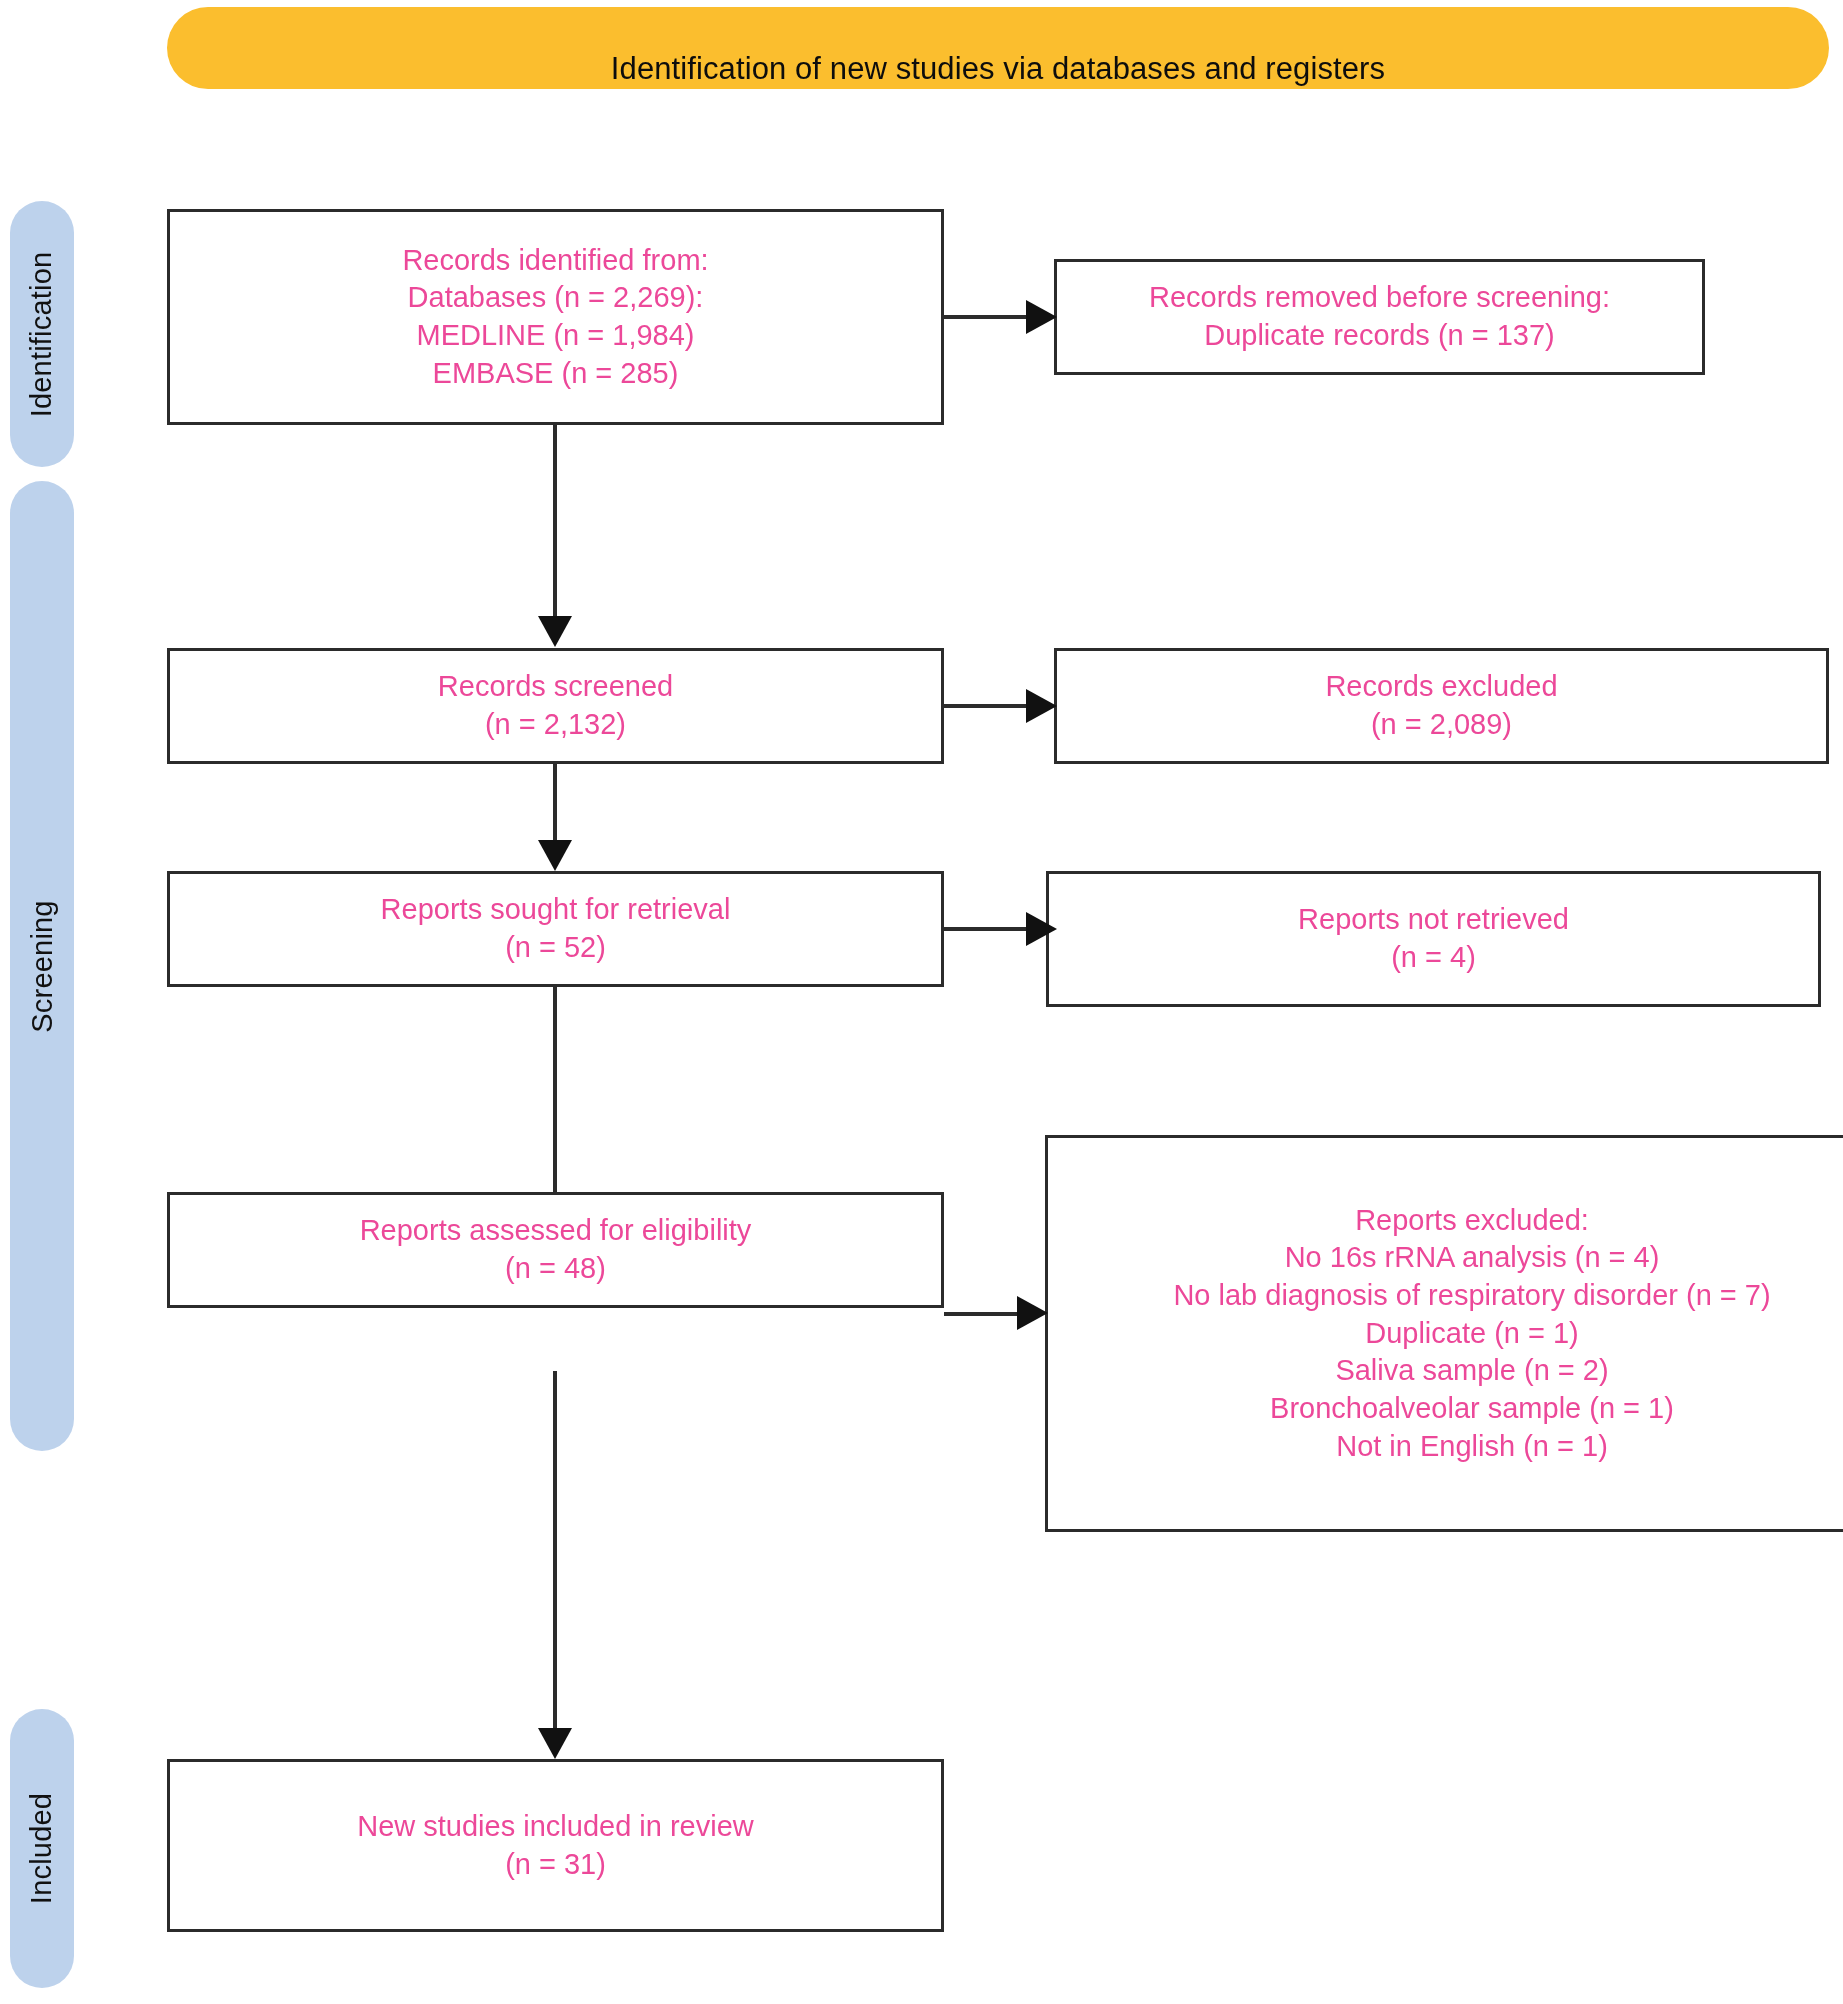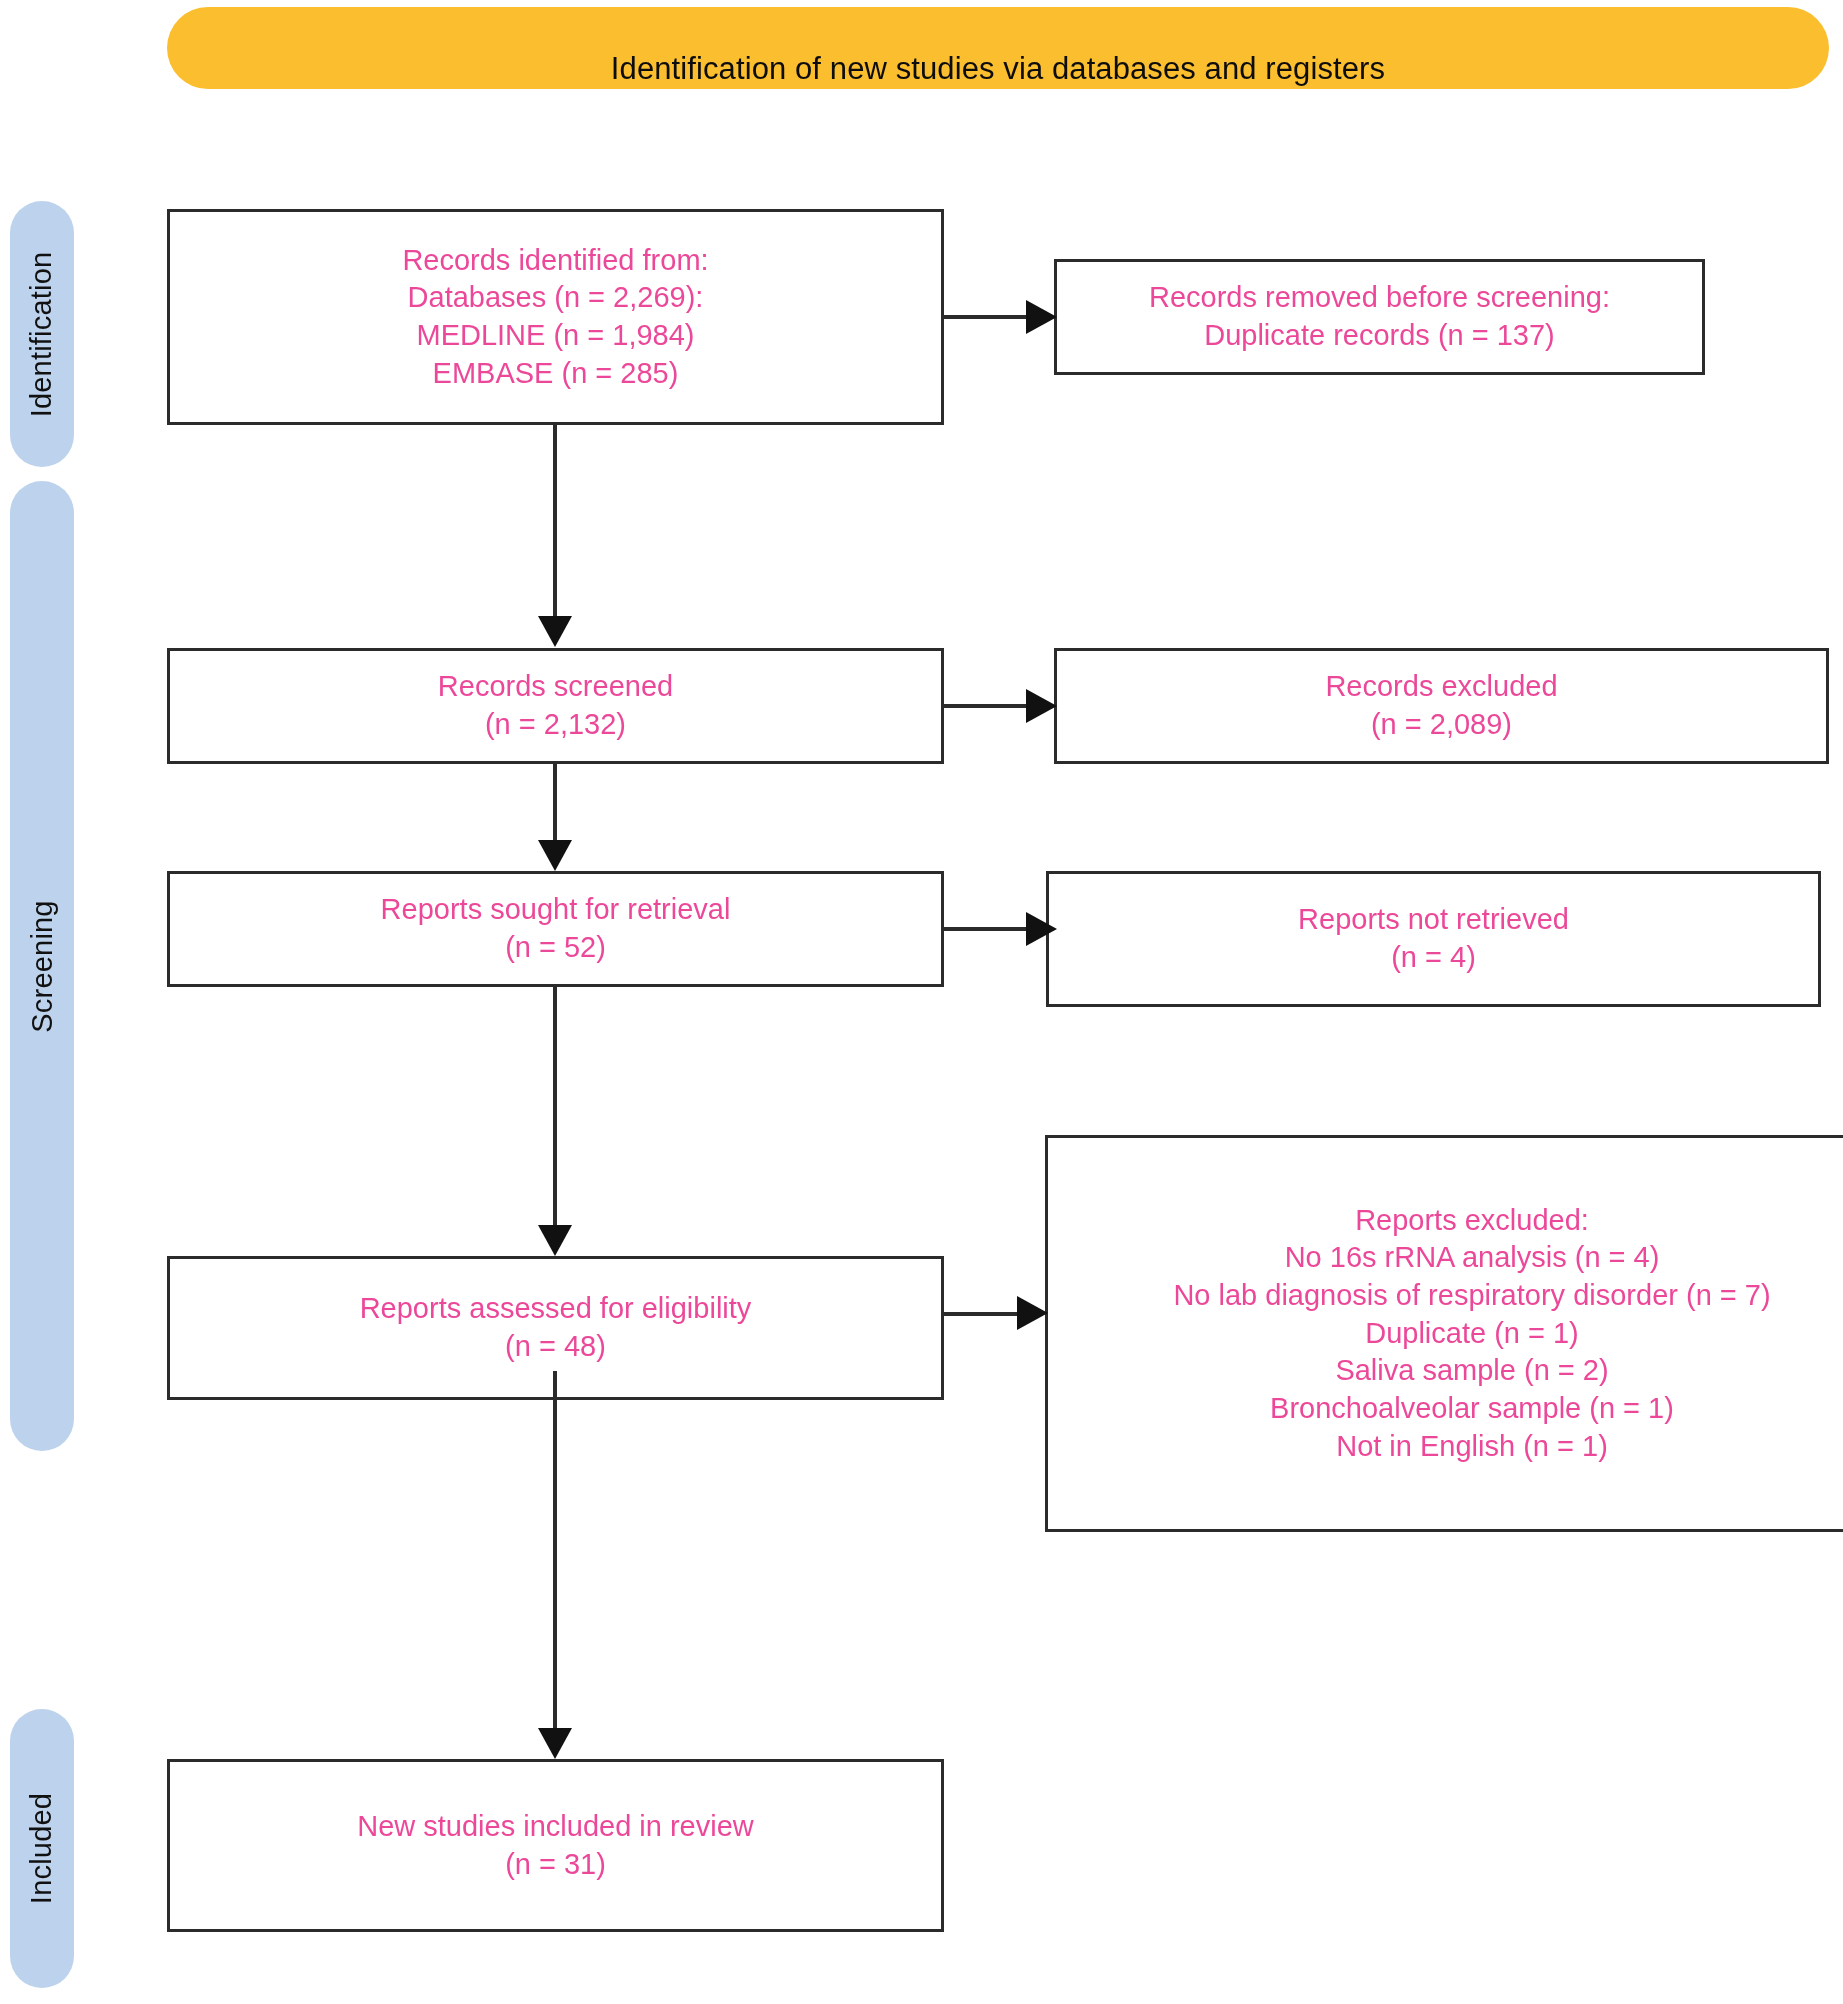--- a/index.html
+++ b/index.html
@@ -180,21 +180,21 @@
       <div>(n = 4)</div>
     </div>
   </div>
 
   <div class="hline" style="left:944px; top:927px; width:85px;"></div>
   <div class="arrow-right" style="left:1026px; top:912px;"></div>
 
   <div class="vline" style="left:553px; top:987px; height:251px;"></div>
   <div class="arrow-down" style="left:538px; top:1225px;"></div>
 
-  <div class="box" style="left:167px; top:1256px; width:777px; height:144px;">
+  <div class="box" style="left:167px; top:1192px; width:777px; height:116px;">
     <div class="box-lines">
       <div>Reports assessed for eligibility</div>
       <div>(n = 48)</div>
     </div>
   </div>
 
   <div class="box" style="left:1045px; top:1135px; width:854px; height:397px;">
     <div class="box-lines" style="width:100%;">
       <div>Reports excluded:</div>
       <div>No 16s rRNA analysis (n = 4)</div>

